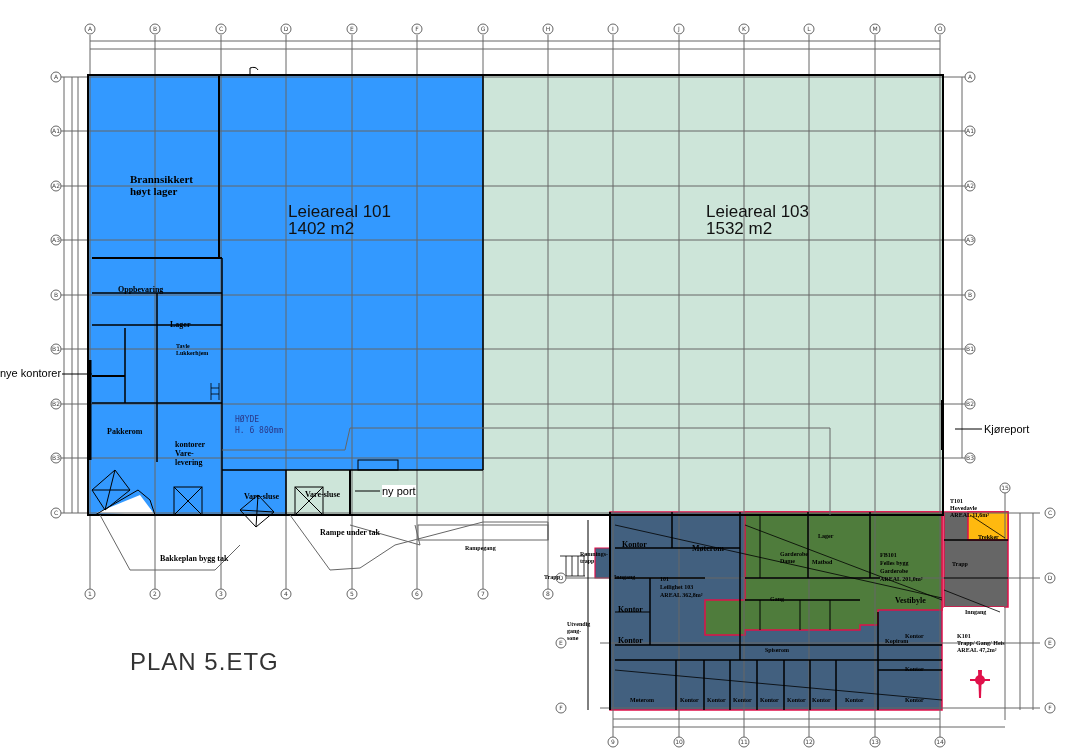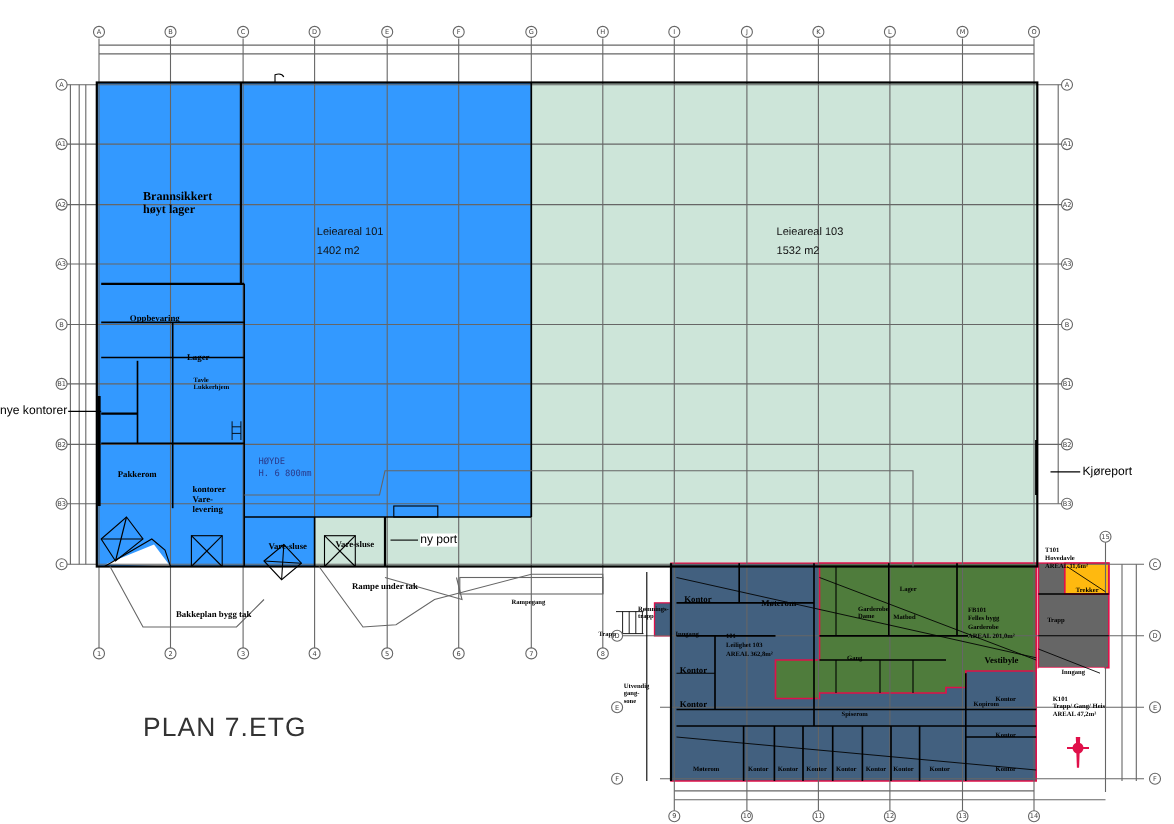--- a/index.html
+++ b/index.html
@@ -1,21 +1,21 @@
 <!DOCTYPE html>
 <html><head>
 <meta charset="utf-8">
 <style>
   html,body{margin:0;padding:0;background:#fff;}
   body{width:1067px;height:749px;position:relative;overflow:hidden;font-family:"Liberation Serif",serif;}
   svg{position:absolute;left:0;top:0;}
   .lbl{position:absolute;white-space:nowrap;color:#000;}
   .serif{font-family:"Liberation Serif",serif;font-weight:bold;margin-top:13px;}
   .sans{font-family:"Liberation Sans",sans-serif;}
-  .big{font-size:10px;line-height:17px;color:#111;}
+  .big{font-size:17px;line-height:17px;color:#111;}
   .sm{font-size:8px;line-height:9px;}
   .xs{font-size:6px;line-height:7px;}
   .callout{font-family:"Liberation Sans",sans-serif;font-size:11px;background:#fff;}
   .title{font-family:"Liberation Sans",sans-serif;font-size:24px;letter-spacing:1px;color:#333;font-weight:300;}
   .hoyde{font-family:"DejaVu Sans Mono",monospace;font-size:8px;color:#2a3a8a;line-height:11px;}
 </style>
 </head>
 <body>
 
 <svg width="1067" height="749" viewBox="0 0 1067 749">
@@ -379,13 +379,13 @@
 <div class="lbl serif xs" style="left:957px;top:620px;line-height:7px;">
   <div>K101</div>
   <div>Trapp/ Gang/ Heis</div>
   <div>AREAL 47,2m²</div>
 </div>
 
 <div class="lbl callout" style="left:0px;top:367px;text-align:right;">nye kontorer</div>
 <div class="lbl callout" style="left:382px;top:485px;">ny port</div>
 <div class="lbl callout" style="left:984px;top:423px;">Kjøreport</div>
 
-<div class="lbl title" style="left:130px;top:648px;">PLAN 7.ETG</div>
+<div class="lbl title" style="left:130px;top:648px;">PLAN 5.ETG</div>
 
 </body></html>

